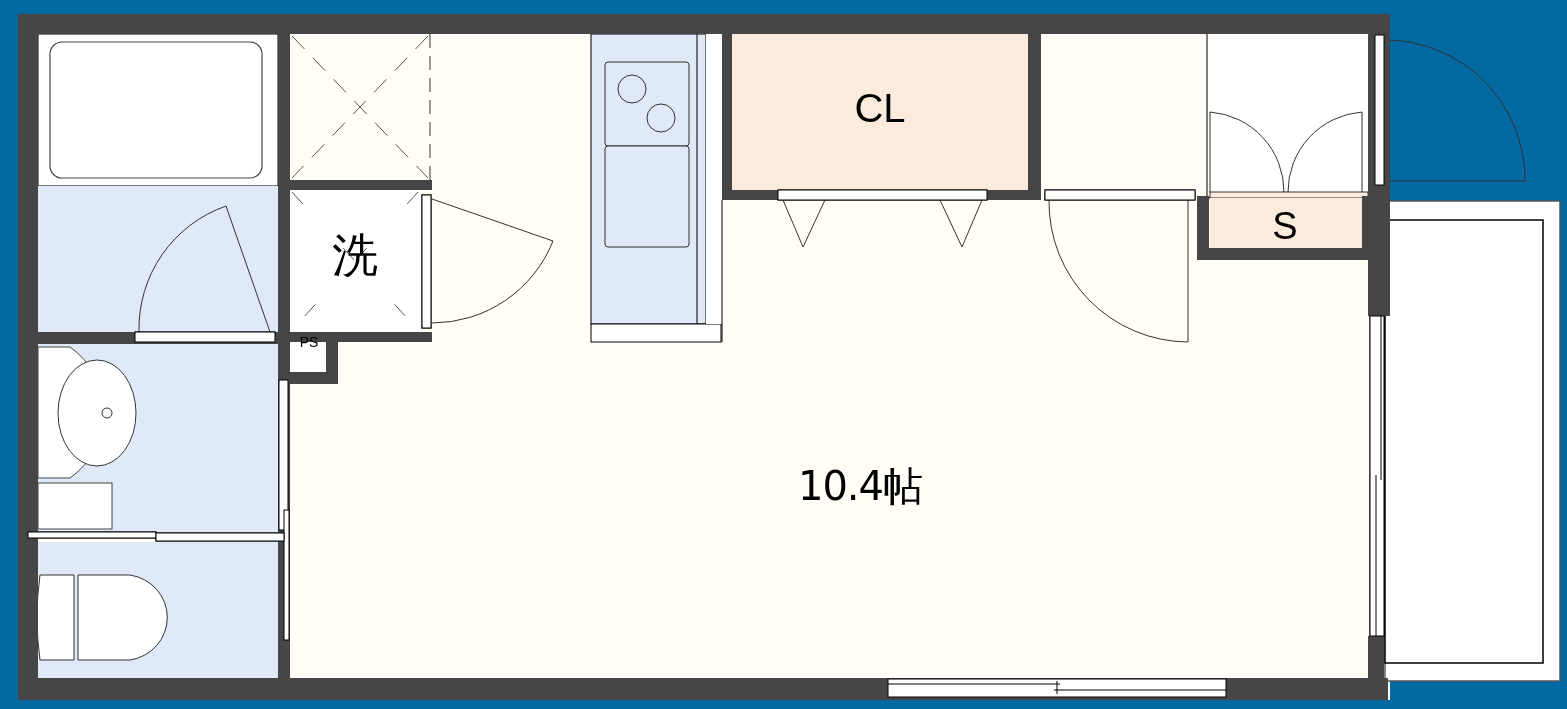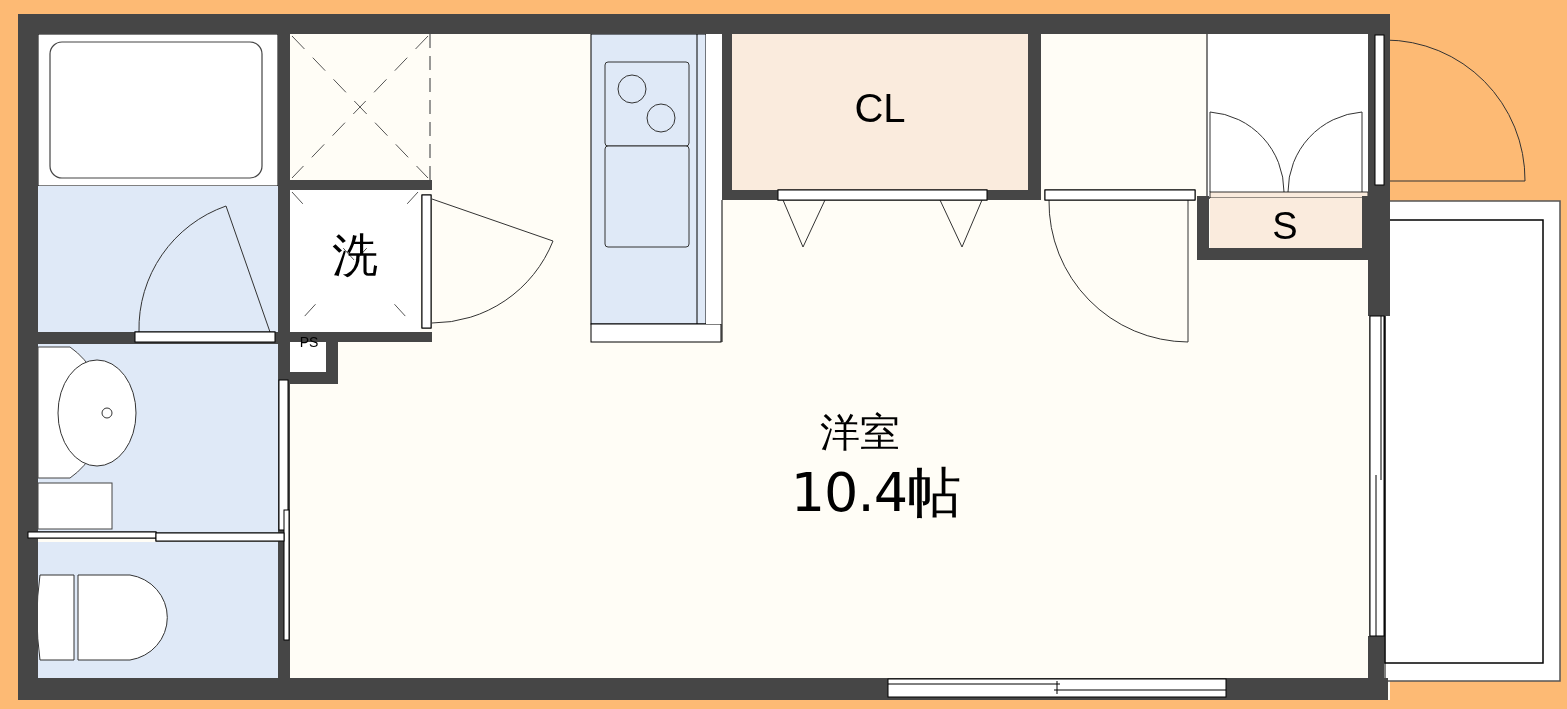--- a/index.html
+++ b/index.html
@@ -1,24 +1,24 @@
 <!DOCTYPE html>
 <html><head>
 <meta charset="utf-8">
 <style>
   html, body { margin:0; padding:0; background:#ffffff; }
-  #plan { position:relative; width:1567px; height:709px; overflow:hidden; background:#fdba74; }
+  #plan { position:relative; width:1567px; height:709px; overflow:hidden; background:#0369a1; }
   #plan svg { position:absolute; left:0; top:0; }
   .lbl { position:absolute; color:#000; font-family:"DejaVu Sans","Liberation Sans",sans-serif; text-align:center; line-height:1; white-space:nowrap; }
   .lbl-cl { left:800px; top:88px; width:160px; font-size:40px; font-family:"Liberation Sans",sans-serif; }
   .lbl-s { left:1240px; top:207px; width:90px; font-size:38px; font-family:"Liberation Sans",sans-serif; }
   .lbl-wash { left:300px; top:232px; width:110px; font-size:46px; }
   .lbl-ps { left:292px; top:335px; width:34px; font-size:14px; font-family:"Liberation Sans",sans-serif; }
   .lbl-room { left:760px; top:412px; width:200px; font-size:40px; font-family:"DejaVu Sans Condensed","DejaVu Sans",sans-serif; }
-  .lbl-area { left:760px; top:466px; width:200px; font-size:54px; letter-spacing:-1px;text-align:right; }
+  .lbl-area { left:760px; top:466px; width:200px; font-size:40px; letter-spacing:-1px; }
 </style>
 </head>
 <body>
 
 <div id="plan">
   <svg width="1567" height="709" viewBox="0 0 1567 709">
 
     <rect x="18" y="14" width="1372" height="686" fill="#fffdf6"></rect>
 
     <rect x="38" y="34" width="240" height="152" fill="#ffffff" stroke="#000" stroke-width="1"></rect>
@@ -130,15 +130,14 @@
     <rect x="888" y="679" width="338" height="18" fill="#fff" stroke="#000" stroke-width="1"></rect>
     <line x1="888" y1="684" x2="1060" y2="684" stroke="#000" stroke-width="1"></line>
     <line x1="1054" y1="690" x2="1226" y2="690" stroke="#000" stroke-width="1"></line>
     <line x1="1057" y1="681" x2="1057" y2="694" stroke="#000" stroke-width="1"></line>
   </svg>
 
   <div class="lbl lbl-cl">CL</div>
   <div class="lbl lbl-s">S</div>
   <div class="lbl lbl-wash">洗</div>
   <div class="lbl lbl-ps">PS</div>
-  <div class="lbl lbl-room">洋室</div>
   <div class="lbl lbl-area">10.4帖</div>
 </div>
 
 </body></html>

